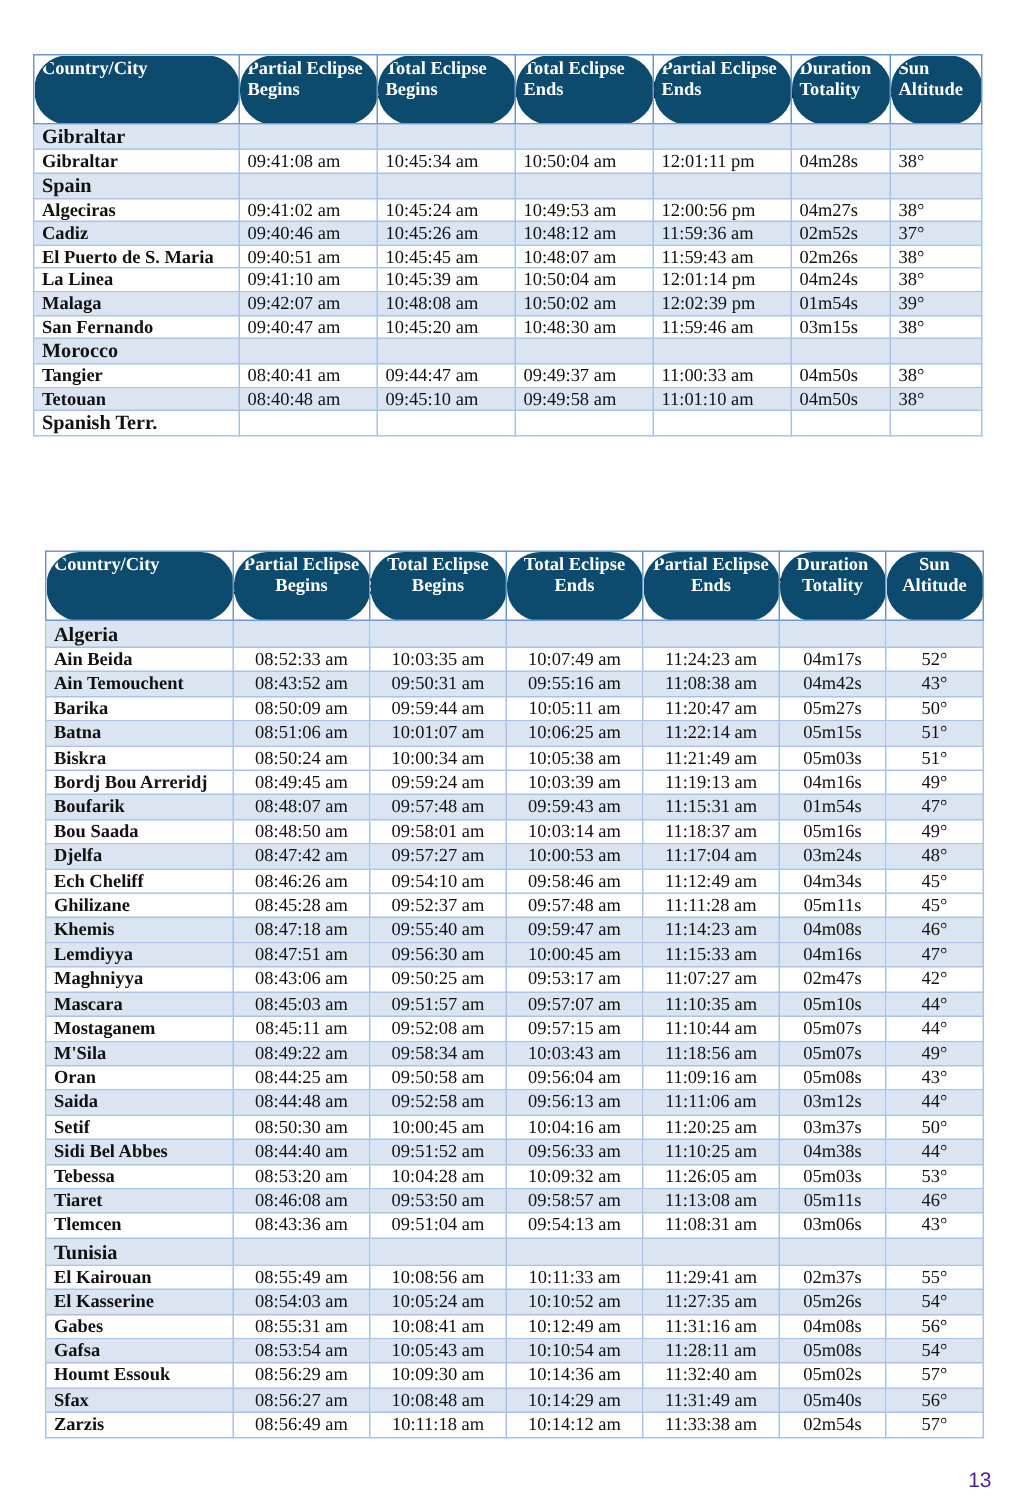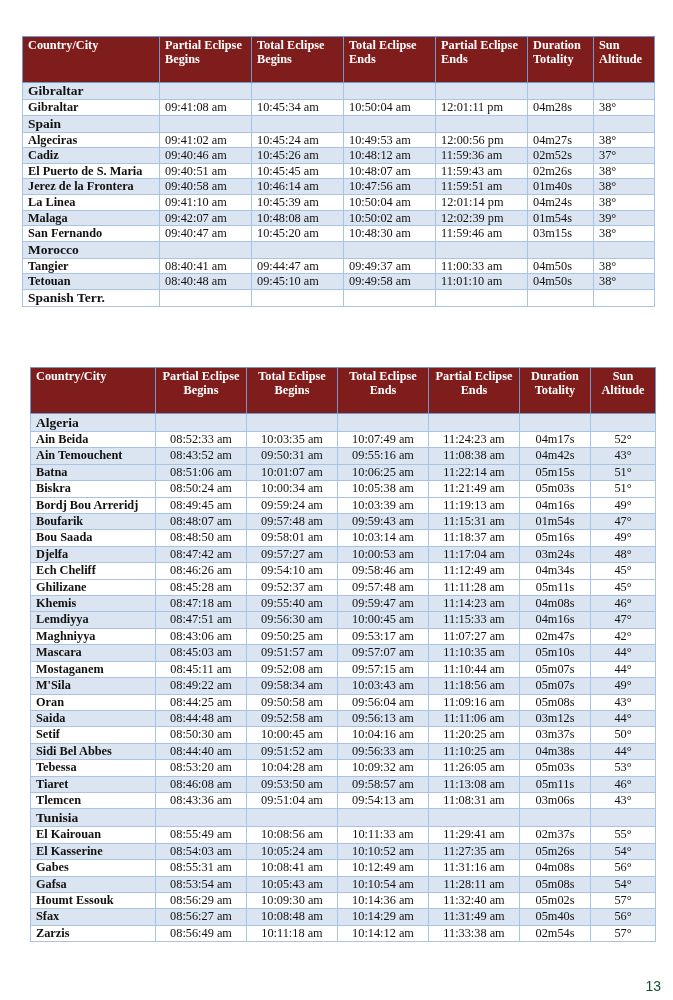--- a/index.html
+++ b/index.html
@@ -4,30 +4,30 @@
 <style>
   html, body { margin:0; padding:0; background:#ffffff; }
   body { width:673px; height:1000px; position:relative; font-family:"Liberation Serif", serif; color:#111; overflow:hidden; }
   .title { position:absolute; left:16px; width:673px; text-align:center; font-family:"Liberation Sans", sans-serif; font-weight:bold; font-size:15px; color:#000; letter-spacing:-0.1px;margin-top:42px; }
   #t3-title { top:10px; }
   #t4-title { top:341px; }
   table { position:absolute; border-collapse:collapse; table-layout:fixed; font-size:12.3px; }
   #table3 { left:22px; top:36px; width:632px; }
   #table4 { left:30px; top:367px; width:625px; }
   th, td { border:1px solid #a9c3e6; padding:0 0 0 5px; white-space:nowrap; overflow:hidden; line-height:14.6px; height:14.6px; }
-  th { background:#7f1d1d; color:#ffffff; font-weight:bold; text-align:left; vertical-align:top; padding-top:1px; line-height:14px; border-color:#6f98cc; font-size:12.3px; }
+  th { background:#0c4a6e; color:#ffffff; font-weight:bold; text-align:left; vertical-align:top; padding-top:1px; line-height:14px; border-color:#6f98cc; font-size:12.3px;border-radius:22px; }
   thead tr th { height:44px; }
   tr.group td { background:#dbe5f1; font-weight:bold; font-size:13.5px; height:16px; line-height:16px; }
   tr.row td.city { font-weight:bold; }
   tr.row.odd td { background:#ffffff; }
   tr.row.even td { background:#dbe5f1; }
   #table4 th.c, #table4 td.c { text-align:center; padding-left:0; }
   #table4 td { height:15.4px; line-height:15.4px; }
   #table4 tr.group td { height:17px; line-height:17px; }
-  .page-number { position:absolute; right:12px; top:978px; font-family:"Liberation Sans", sans-serif; font-size:14px; color:#14532d; }
+  .page-number { position:absolute; right:12px; top:978px; font-family:"Liberation Sans", sans-serif; font-size:14px; color:#4c1d95; }
 </style>
 </head>
 <body>
 
 <div class="title" id="t3-title">Table 3 – Total Eclipse Circumstances for Gibraltar, Spain, and Morocco</div>
 <table id="table3">
   <colgroup>
     <col style="width:137px">
       <col style="width:92px">
       <col style="width:92px">
@@ -95,29 +95,20 @@
       </tr>
       <tr class="row odd">
         <td class="city">El Puerto de S. Maria</td>
         <td>09:40:51 am</td>
         <td>10:45:45 am</td>
         <td>10:48:07 am</td>
         <td>11:59:43 am</td>
         <td>02m26s</td>
         <td>38°</td>
       </tr>
-      <tr class="row even">
-        <td class="city">Jerez de la Frontera</td>
-        <td>09:40:58 am</td>
-        <td>10:46:14 am</td>
-        <td>10:47:56 am</td>
-        <td>11:59:51 am</td>
-        <td>01m40s</td>
-        <td>38°</td>
-      </tr>
       <tr class="row odd">
         <td class="city">La Linea</td>
         <td>09:41:10 am</td>
         <td>10:45:39 am</td>
         <td>10:50:04 am</td>
         <td>12:01:14 pm</td>
         <td>04m24s</td>
         <td>38°</td>
       </tr>
       <tr class="row even">
@@ -220,20 +211,29 @@
       </tr>
       <tr class="row even">
         <td class="city">Ain Temouchent</td>
         <td class="c">08:43:52 am</td>
         <td class="c">09:50:31 am</td>
         <td class="c">09:55:16 am</td>
         <td class="c">11:08:38 am</td>
         <td class="c">04m42s</td>
         <td class="c">43°</td>
       </tr>
+      <tr class="row odd">
+        <td class="city">Barika</td>
+        <td class="c">08:50:09 am</td>
+        <td class="c">09:59:44 am</td>
+        <td class="c">10:05:11 am</td>
+        <td class="c">11:20:47 am</td>
+        <td class="c">05m27s</td>
+        <td class="c">50°</td>
+      </tr>
       <tr class="row even">
         <td class="city">Batna</td>
         <td class="c">08:51:06 am</td>
         <td class="c">10:01:07 am</td>
         <td class="c">10:06:25 am</td>
         <td class="c">11:22:14 am</td>
         <td class="c">05m15s</td>
         <td class="c">51°</td>
       </tr>
       <tr class="row odd">

